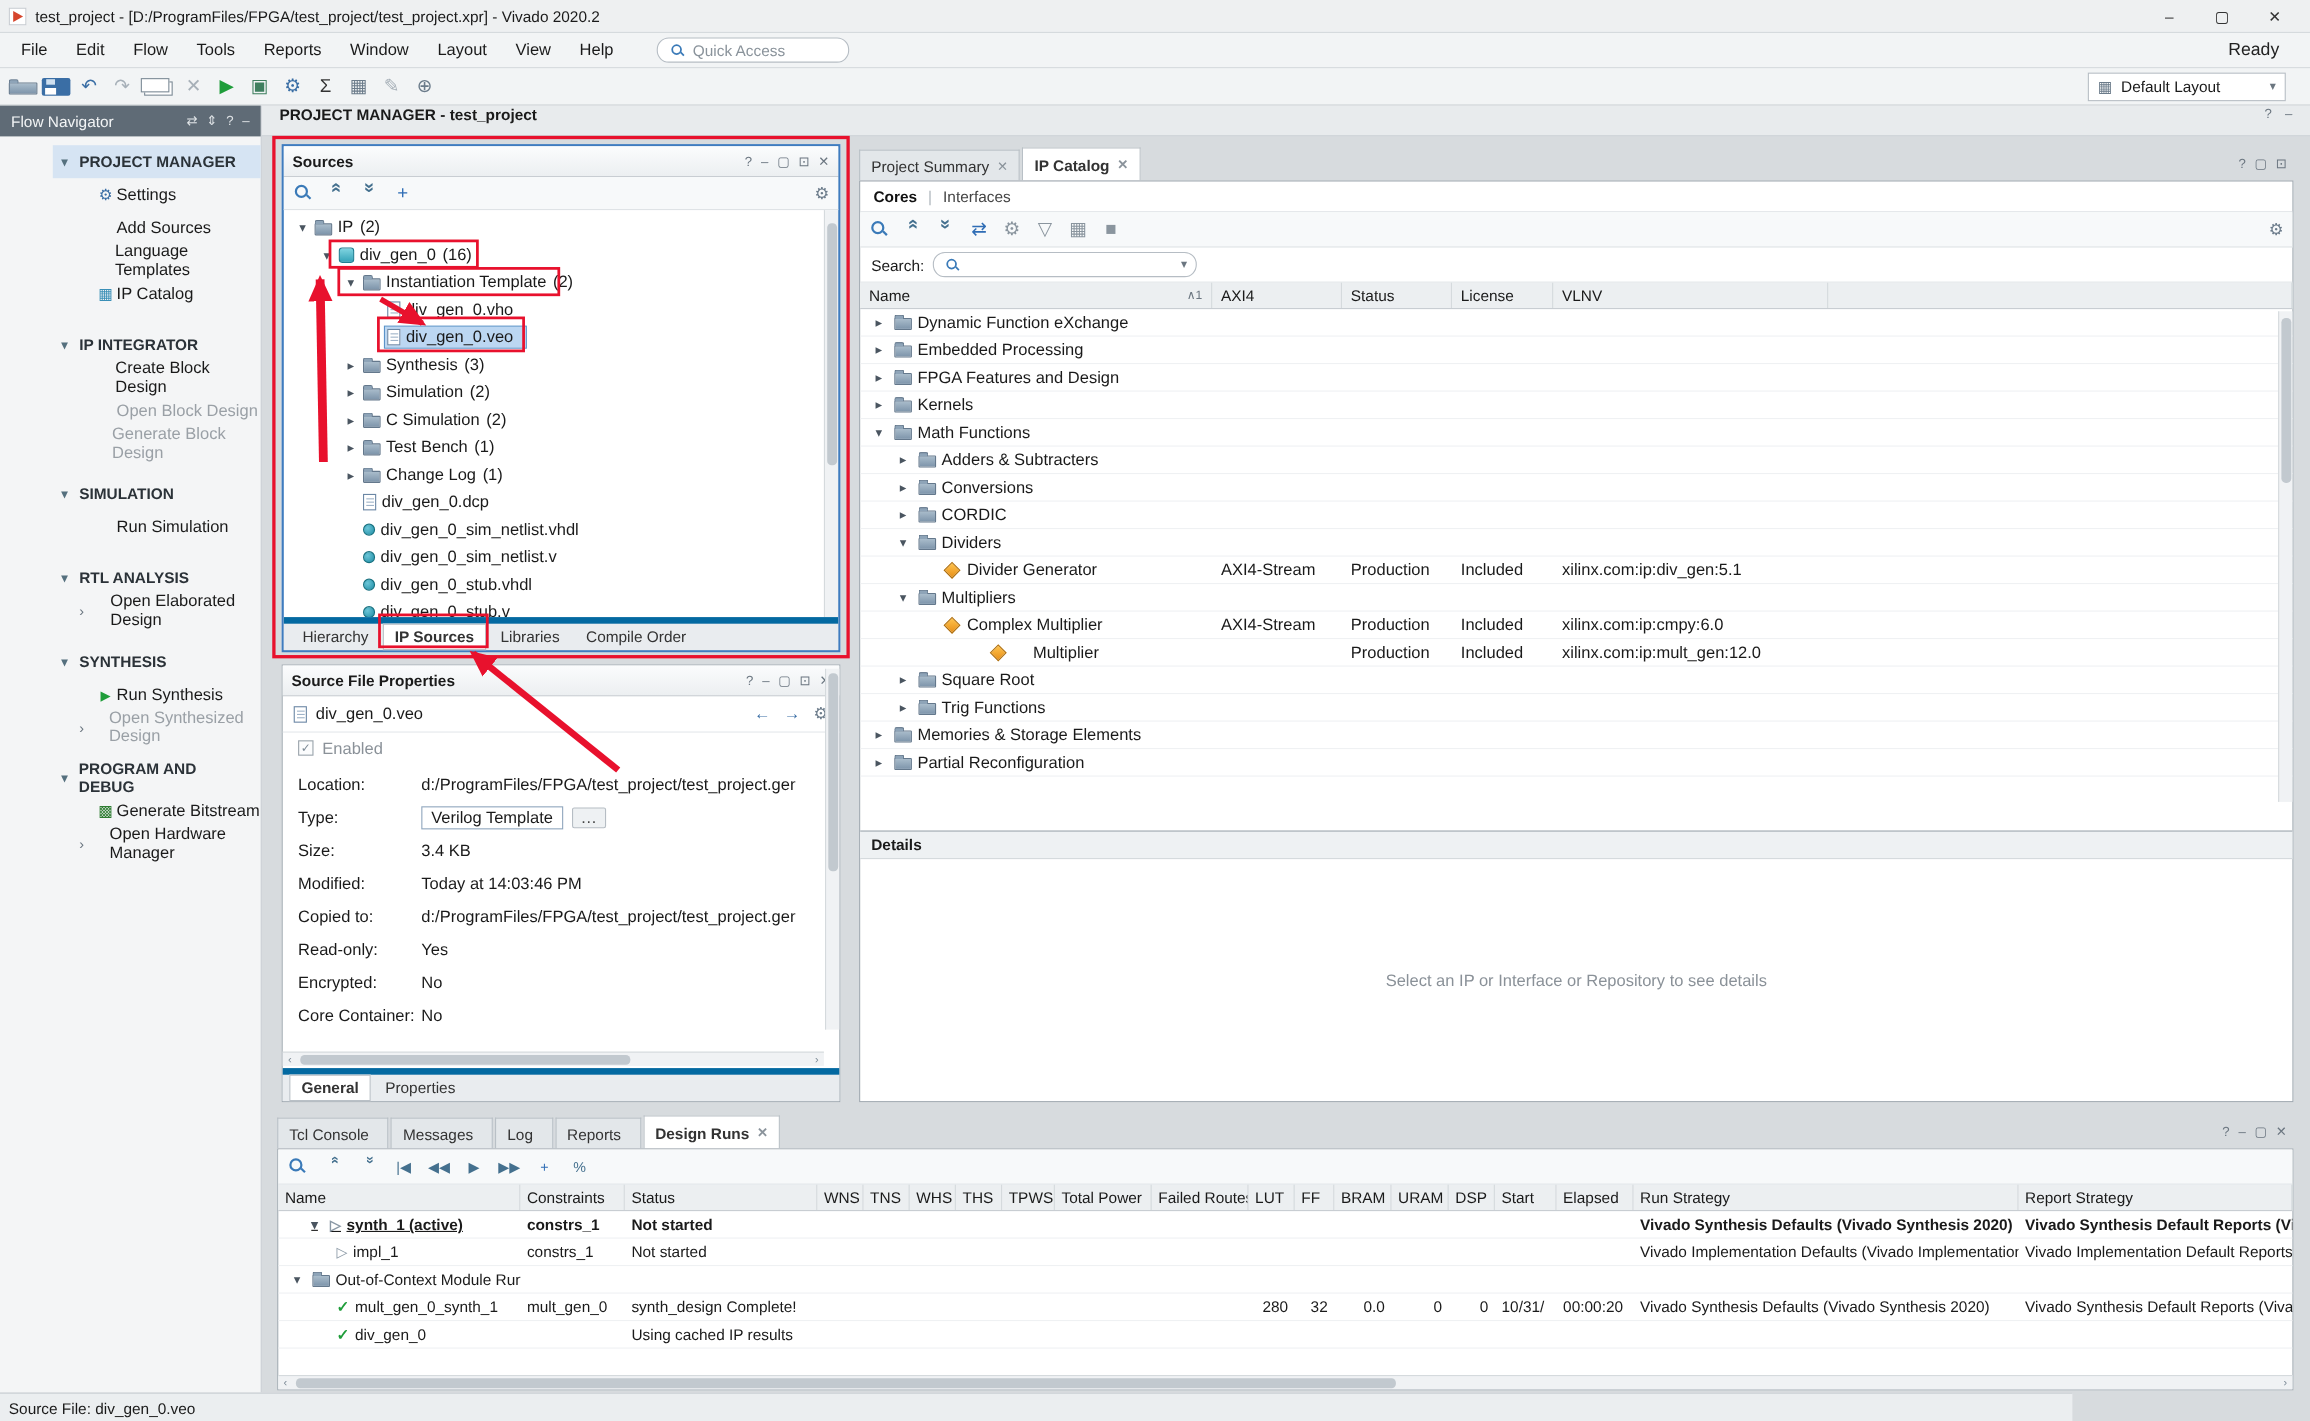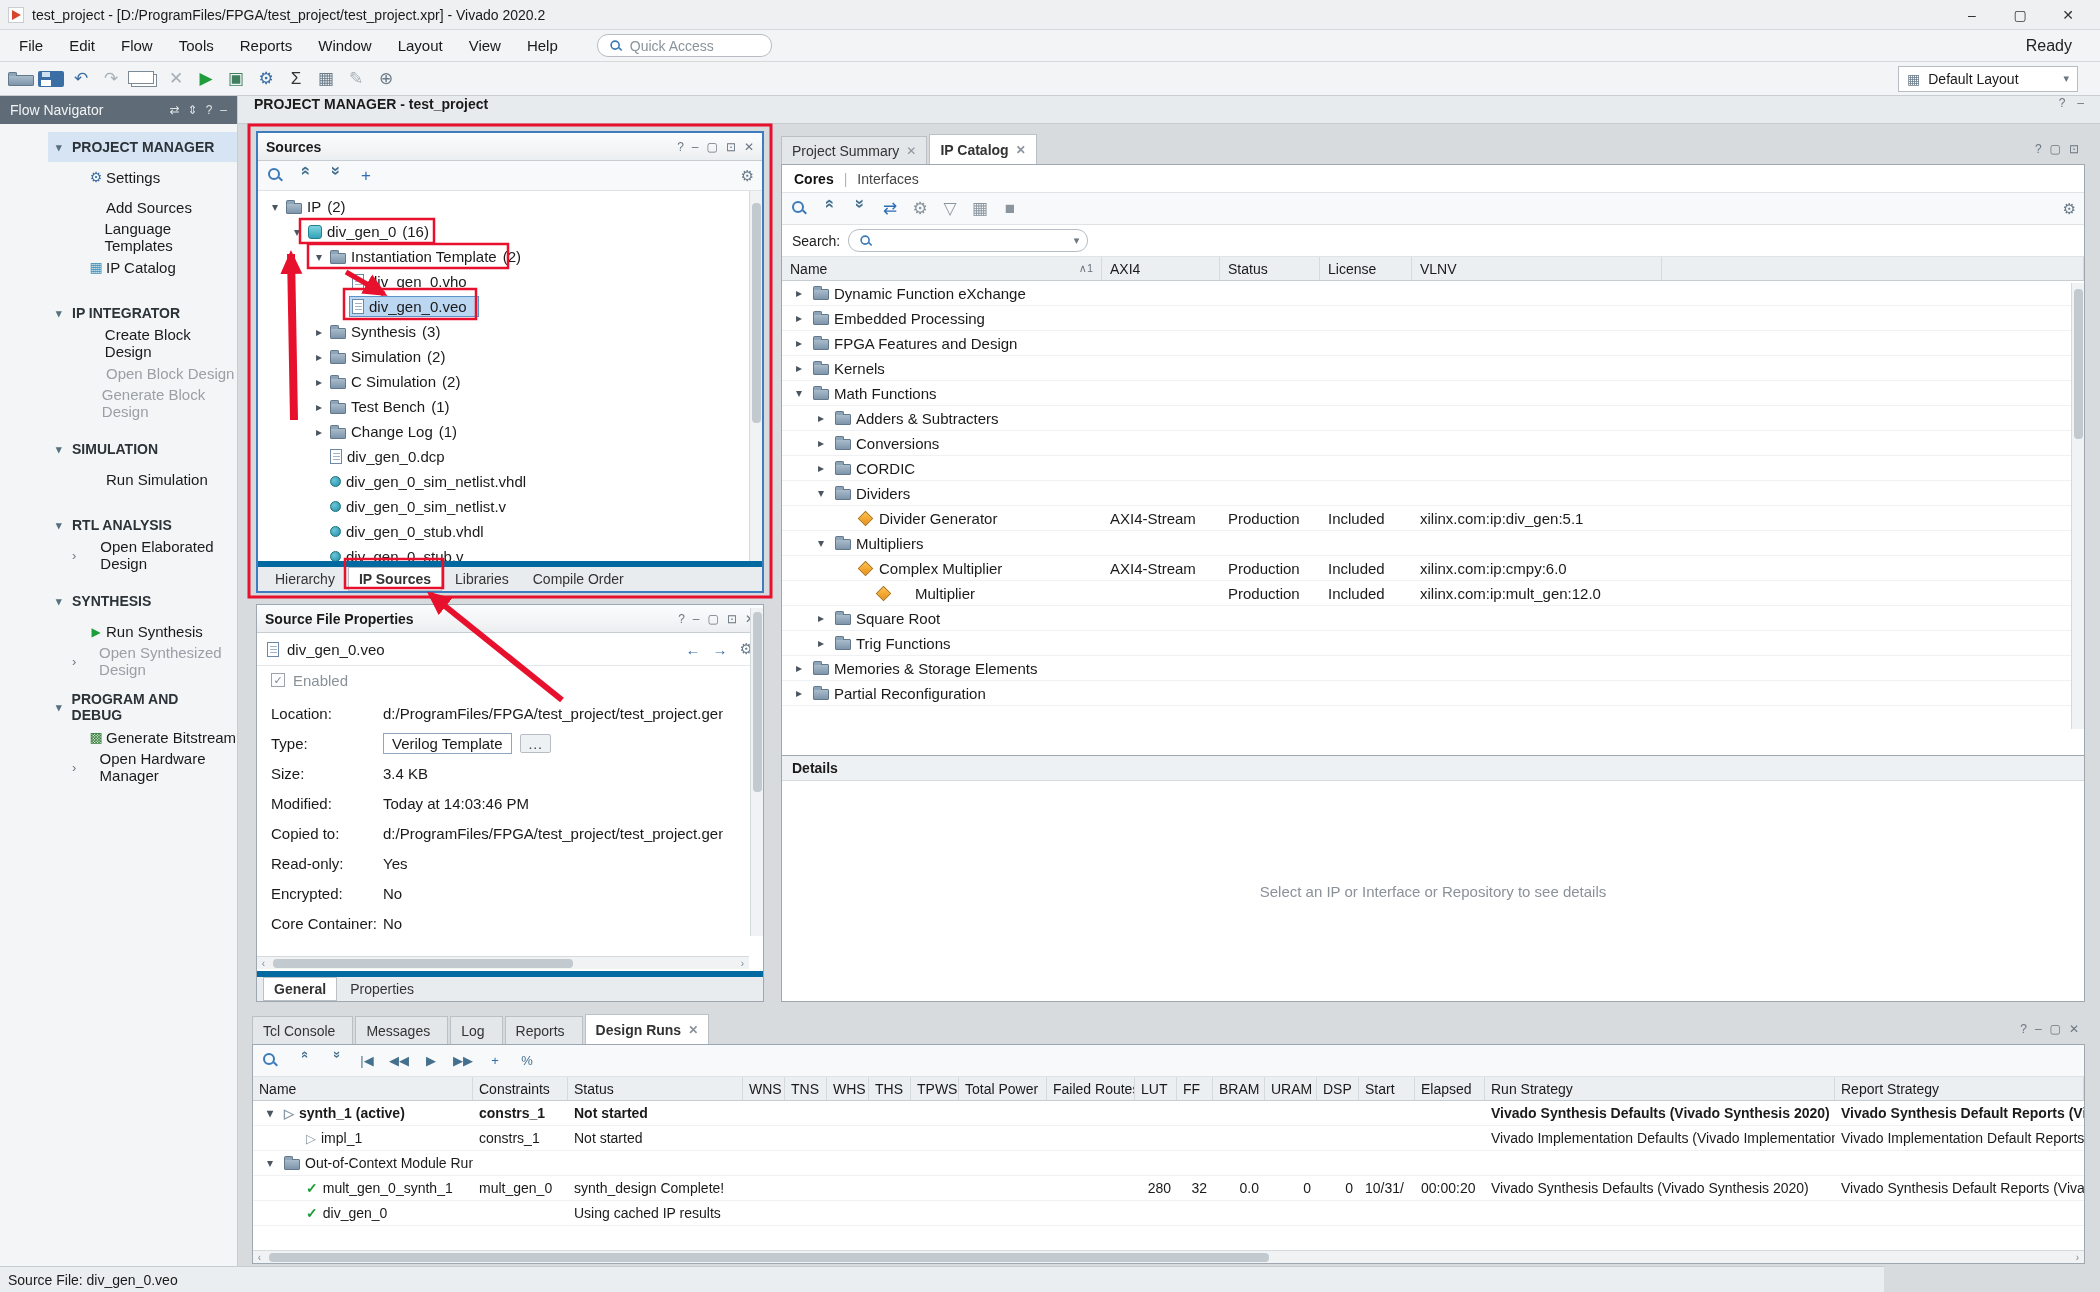--- a/index.html
+++ b/index.html
@@ -872,21 +872,21 @@
               <span>Complex Multiplier</span>
             </div>
             <div class="cat-c">AXI4-Stream</div>
             <div class="cat-c">Production</div>
             <div class="cat-c">Included</div>
             <div class="cat-c">xilinx.com:ip:cmpy:6.0</div>
             <div class="cat-c"></div>
           </div>
 
           <div class="cat-row">
-            <div class="cat-name" style="padding-left: 52px; gap: 23px;">
+            <div class="cat-name" style="padding-left: 76px; gap: 23px;">
               <span class="twisty"></span>
               <span class="ic-ipcore"></span>
               <span>Multiplier</span>
             </div>
             <div class="cat-c"></div>
             <div class="cat-c">Production</div>
             <div class="cat-c">Included</div>
             <div class="cat-c">xilinx.com:ip:mult_gen:12.0</div>
             <div class="cat-c"></div>
           </div>
@@ -1020,21 +1020,21 @@
           <div class="dr-hc">URAM</div>
           <div class="dr-hc">DSP</div>
           <div class="dr-hc">Start</div>
           <div class="dr-hc">Elapsed</div>
           <div class="dr-hc">Run Strategy</div>
           <div class="dr-hc">Report Strategy</div>
         </div>
       <div>
 
           <div class="dr-row bold">
-            <div class="dr-name" style="padding-left: 8px;">
+            <div class="dr-name" style="padding-left: 24px; text-decoration: underline;">
               <span class="twisty tw-open"></span>
               <span class="ic-playout"></span>
               <span>synth_1 (active)</span>
             </div>
             <div class="dr-c">constrs_1</div>
             <div class="dr-c">Not started</div>
             <div class="dr-c num"></div>
             <div class="dr-c num"></div>
             <div class="dr-c num"></div>
             <div class="dr-c num"></div>

